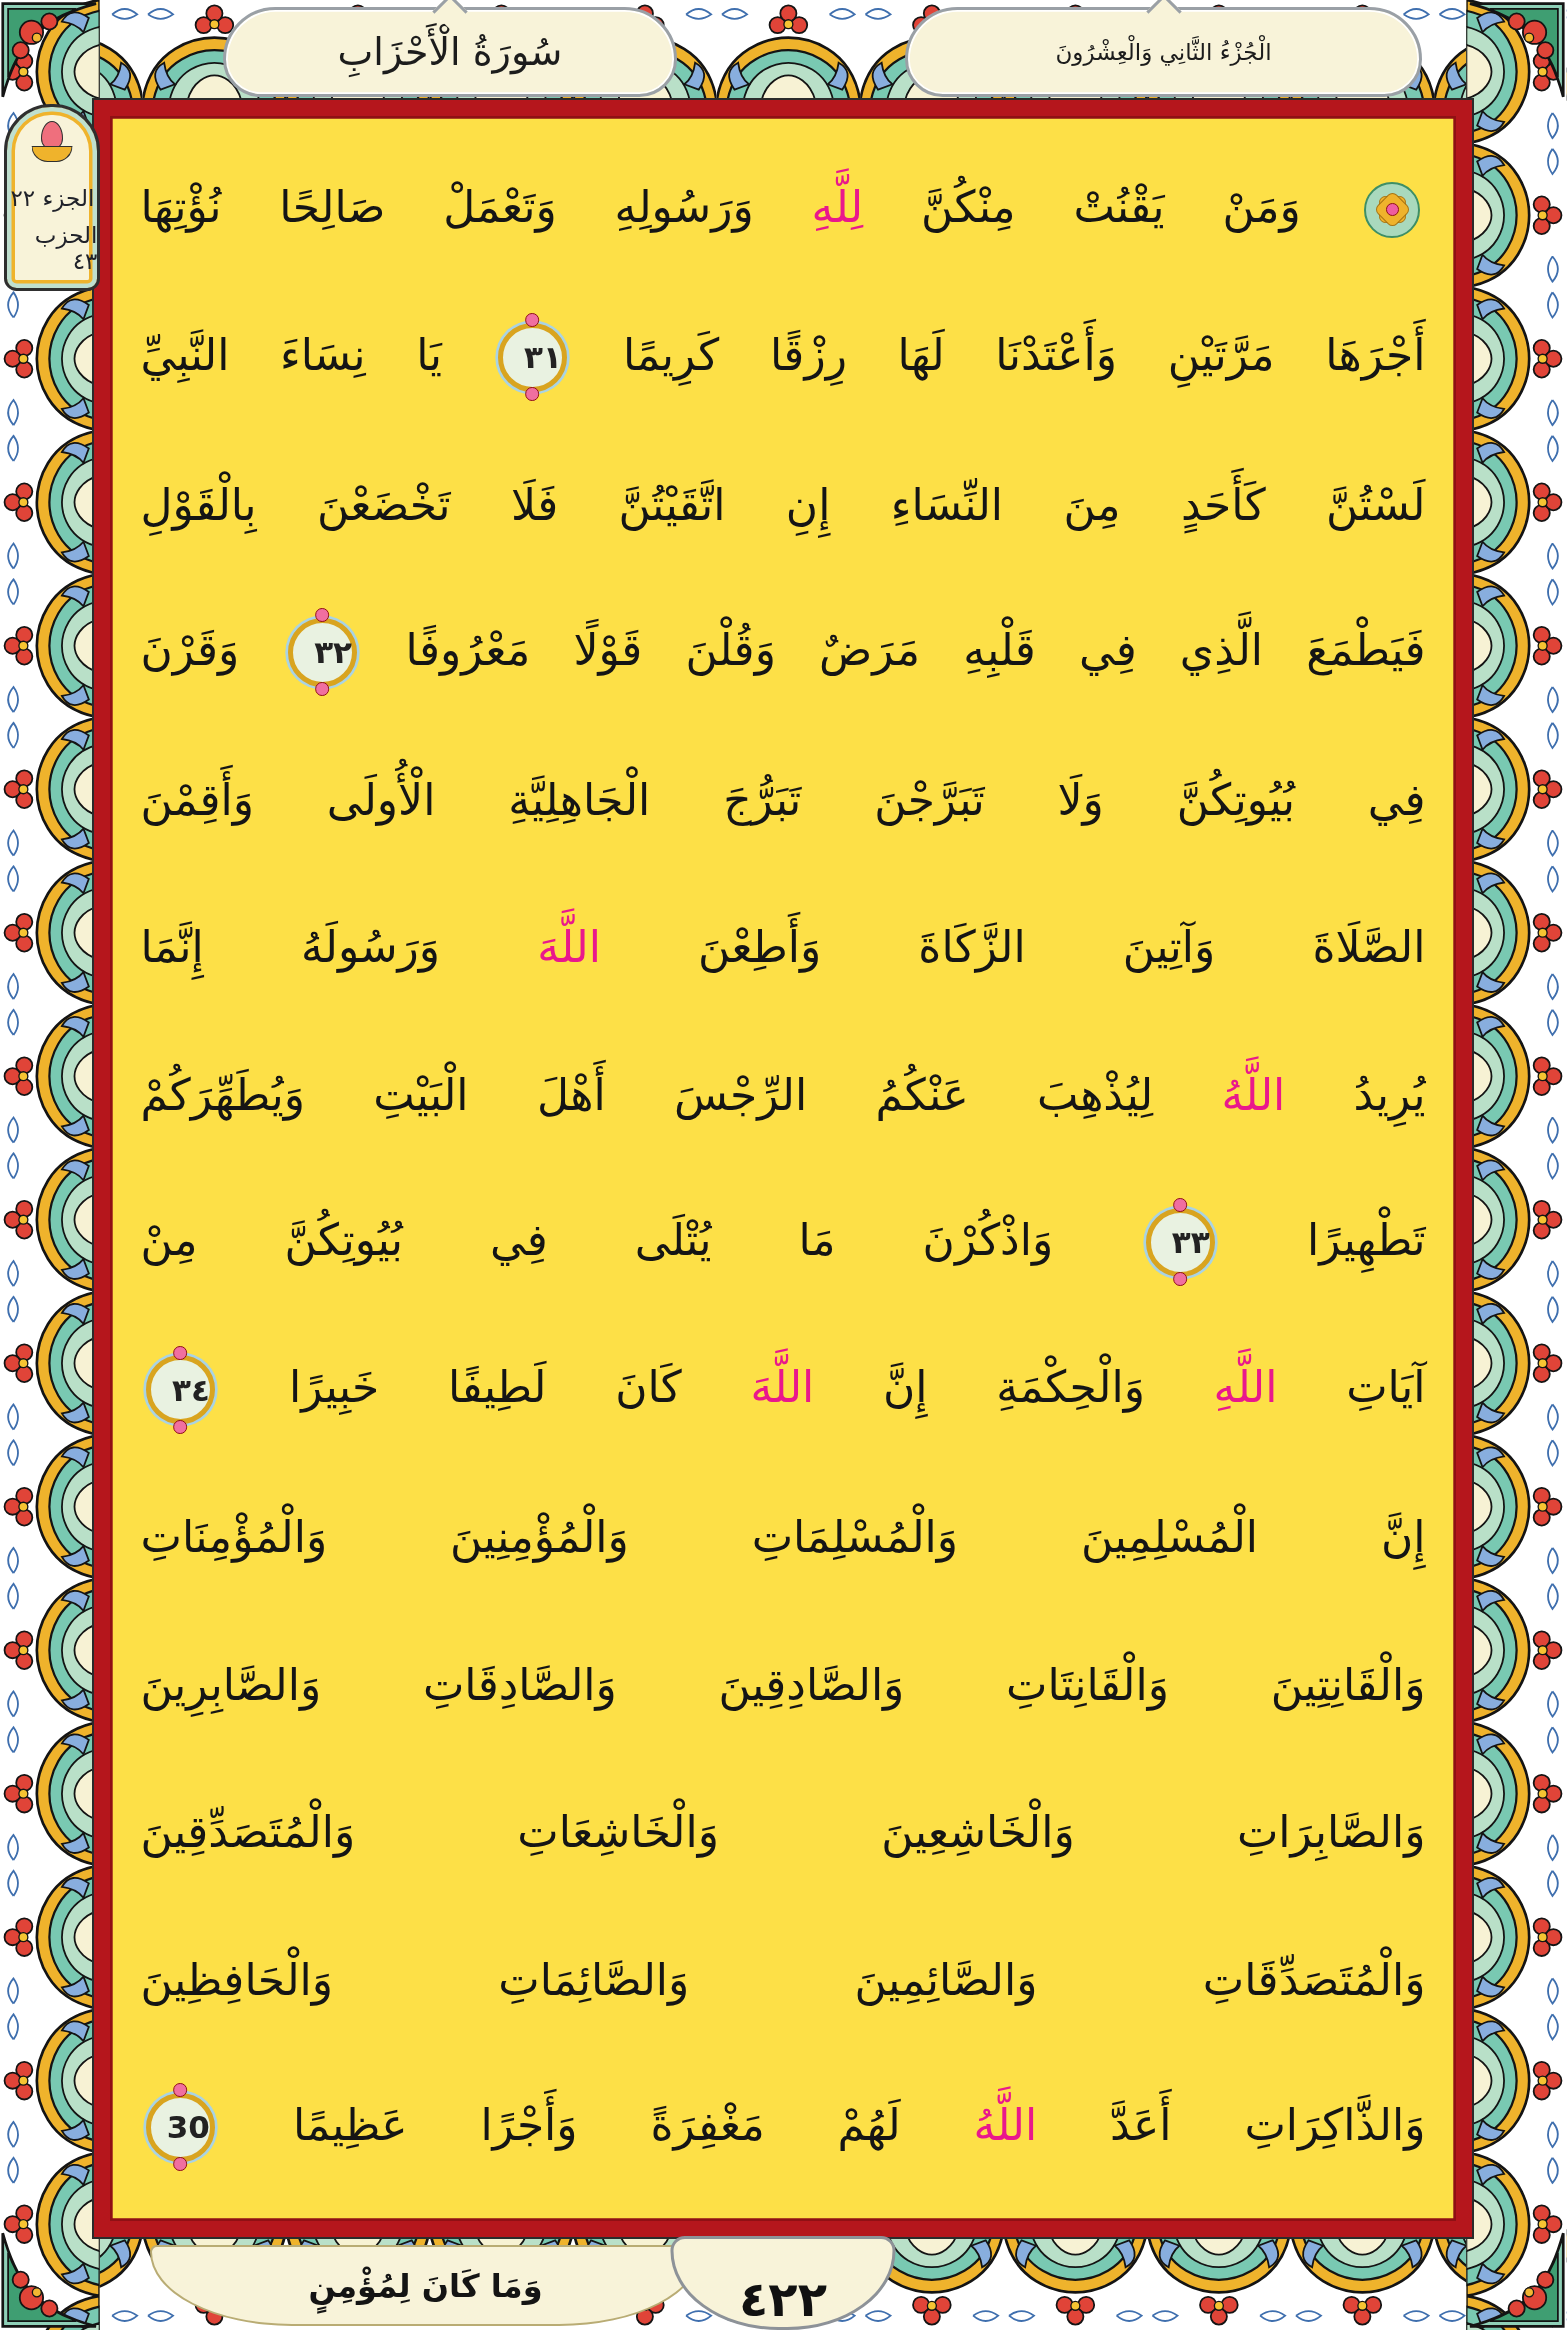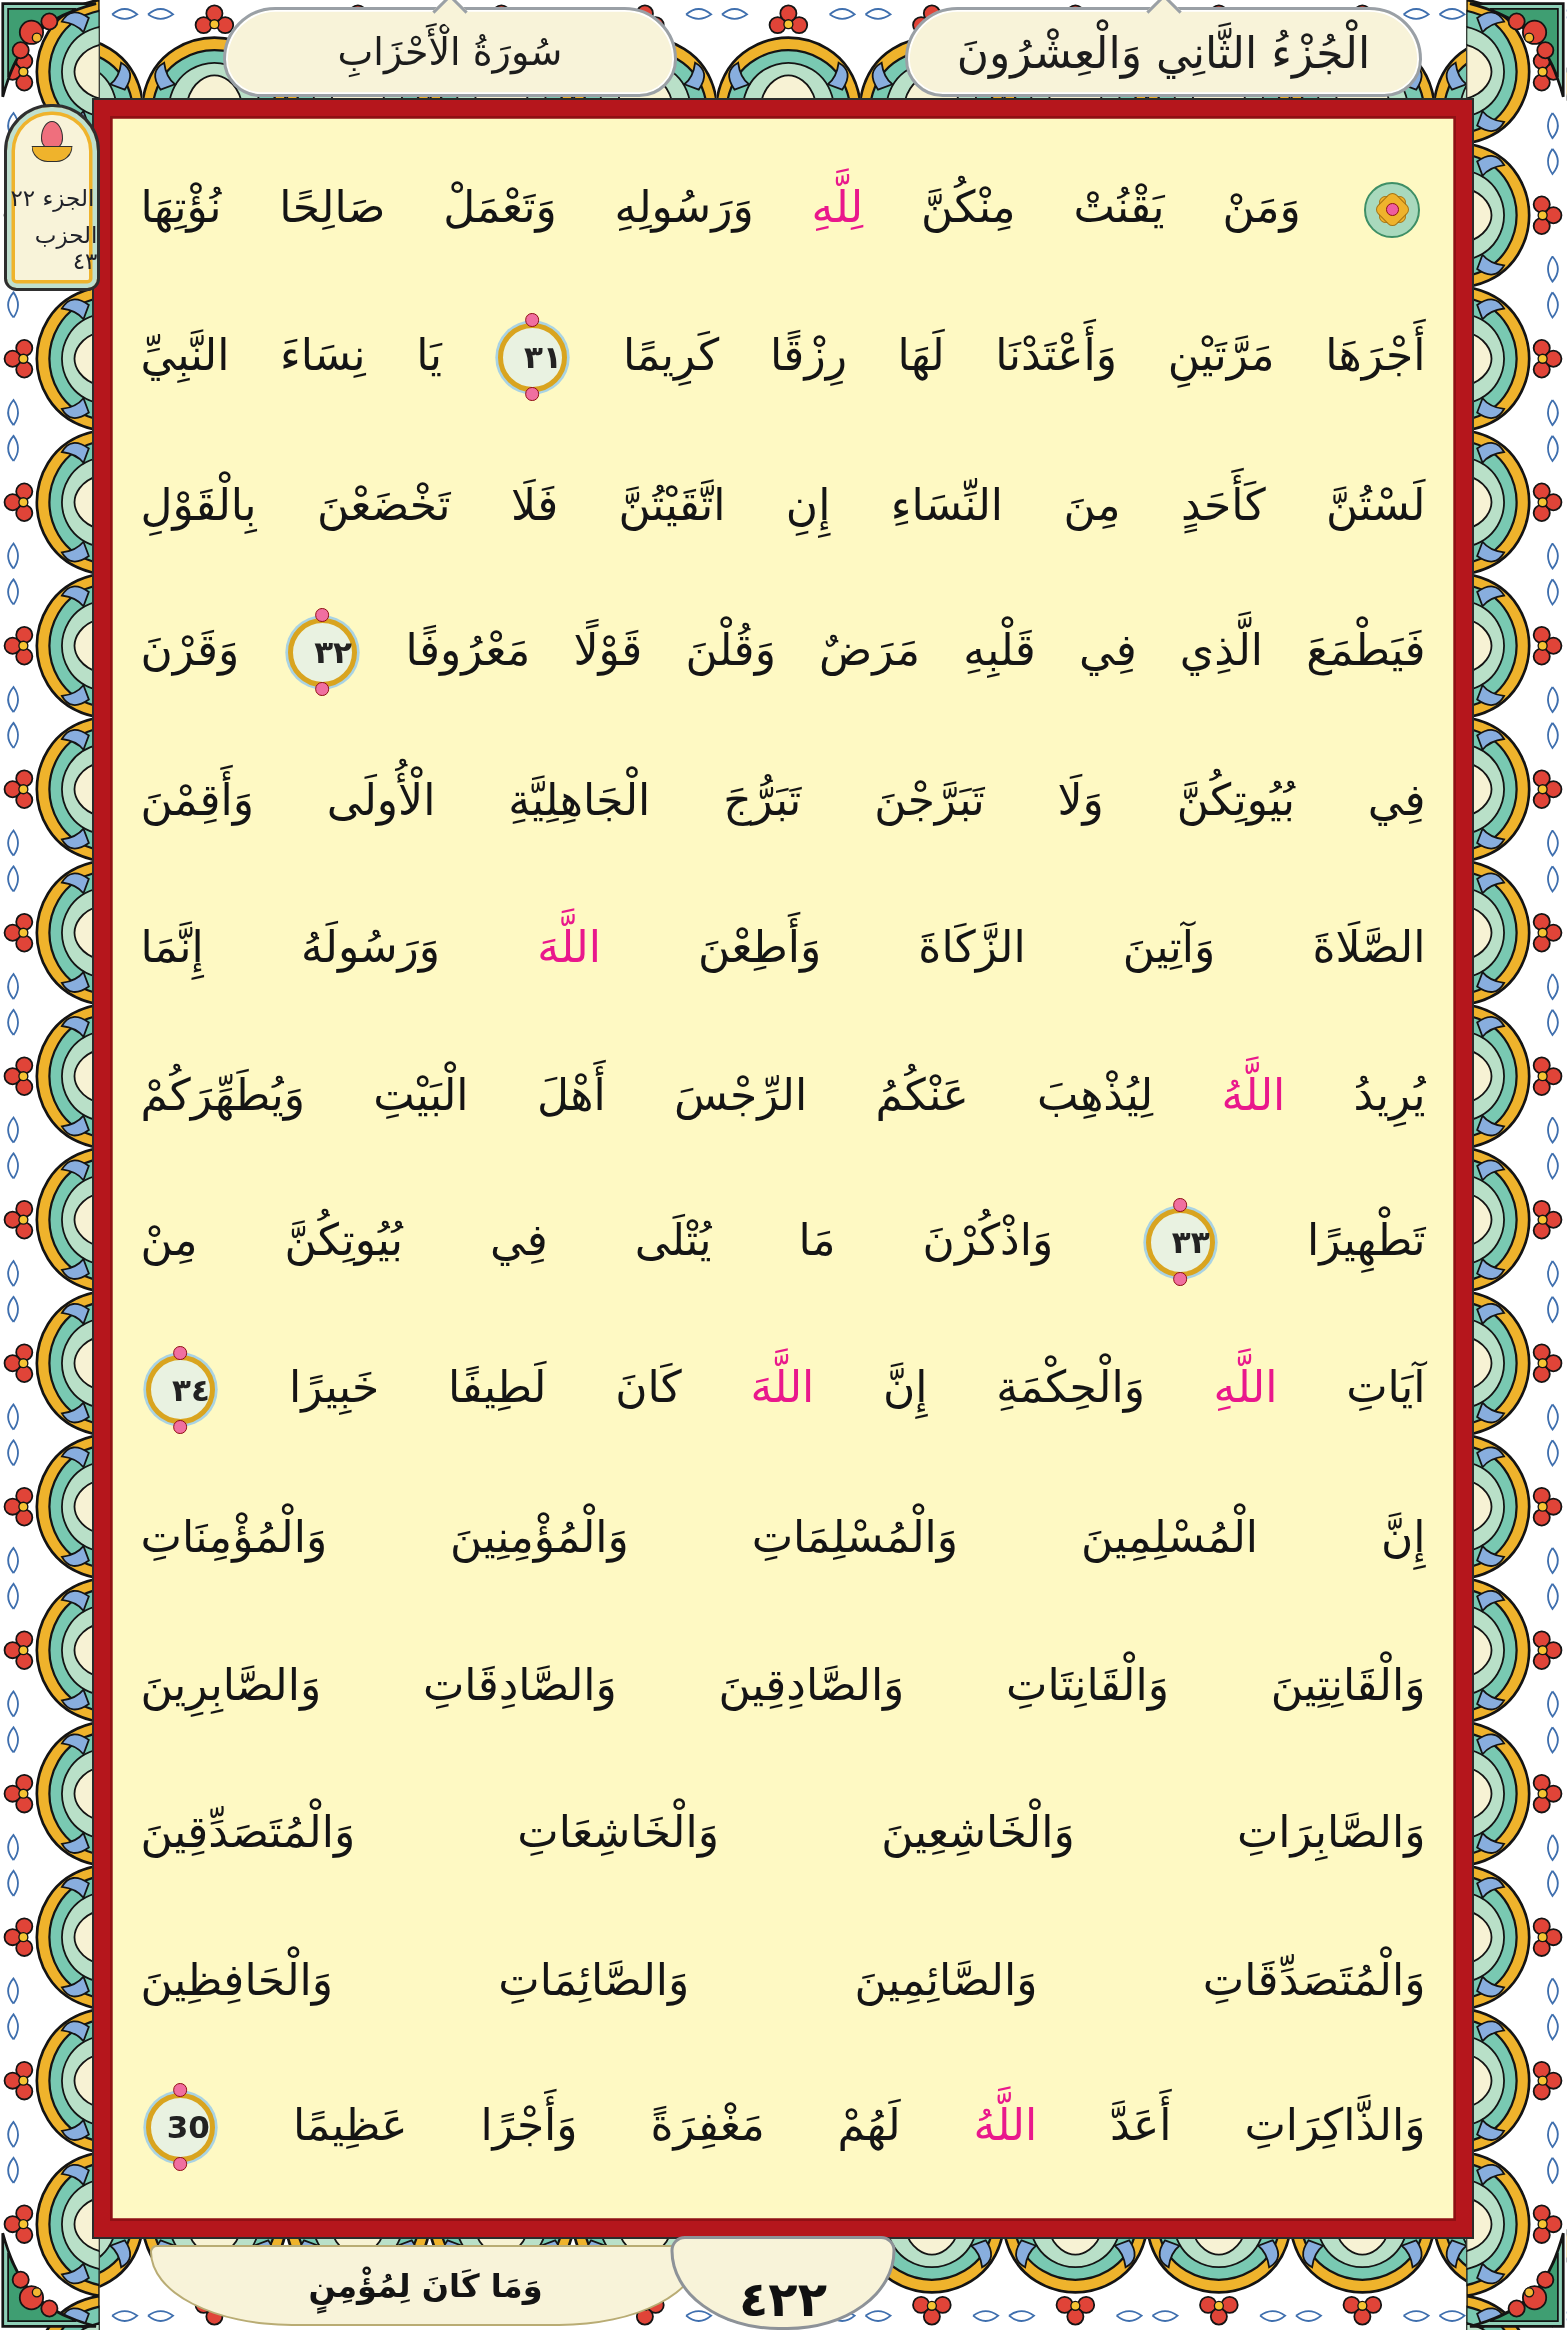--- a/index.html
+++ b/index.html
@@ -10,21 +10,21 @@
   .page{
     position:relative;width:1568px;height:2330px;background:#ffffff;
     overflow:hidden;font-family:"DejaVu Sans",sans-serif;margin:0 auto;
   }
   .border-svg{position:absolute;left:0;top:0;width:1568px;height:2330px;z-index:0;}
   
   .frame{
     position:absolute;left:95px;top:100px;right:95px;bottom:93px;
     border:16px solid var(--red);outline:2.7px solid #2b2b2b;
     box-shadow:inset 0 0 0 2.7px var(--red-dark);
-    background:#fef9c3;z-index:1;
+    background:#fde047;z-index:1;
   }
   .textarea{
     position:absolute;left:30.5px;right:30.5px;top:20px;bottom:20px;
     display:flex;flex-direction:column;z-index:2;
   }
   .qline{flex:1;display:flex;align-items:center;overflow:visible;}
   .qinner{
     width:100%;direction:rtl;text-align:justify;text-align-last:justify;
     white-space:nowrap;font-size:44px;color:var(--ink);line-height:1.1;
   }
@@ -59,21 +59,21 @@
     text-align:right;
   }
   .cartouche::before{
     content:"";position:absolute;top:-11.7px;left:50%;width:21.5px;height:21.5px;
     background:var(--cream);border-top:3.6px solid #9aa0a6;border-left:3.6px solid #9aa0a6;
     transform:translateX(-50%) rotate(45deg);
   }
   .cartouche.surah{left:224px;top:7.2px;width:448px;height:84px;
     border-radius:57px 57px 41px 41px;font-size:38px;}
   .cartouche.juz{left:906px;top:7.2px;width:511px;height:84px;
-    border-radius:57px 57px 41px 41px;font-size:44px;}
+    border-radius:57px 57px 41px 41px;font-size:23px;}
   
   .medallion{
     position:absolute;left:5.4px;top:104px;width:90px;height:167px;background:var(--cream);
     border:3.6px solid #2f2f2f;border-radius:47px 47px 12.6px 12.6px;
     box-shadow:inset 0 0 0 4.5px #bfe0cf, inset 0 0 0 8px var(--gold);
     display:flex;flex-direction:column;align-items:center;justify-content:flex-end;
     padding-bottom:14.4px;gap:11px;font-size:23px;color:#20222a;z-index:3;
   }
   .medallion .fin{
     position:absolute;top:14.4px;left:50%;transform:translateX(-50%);

